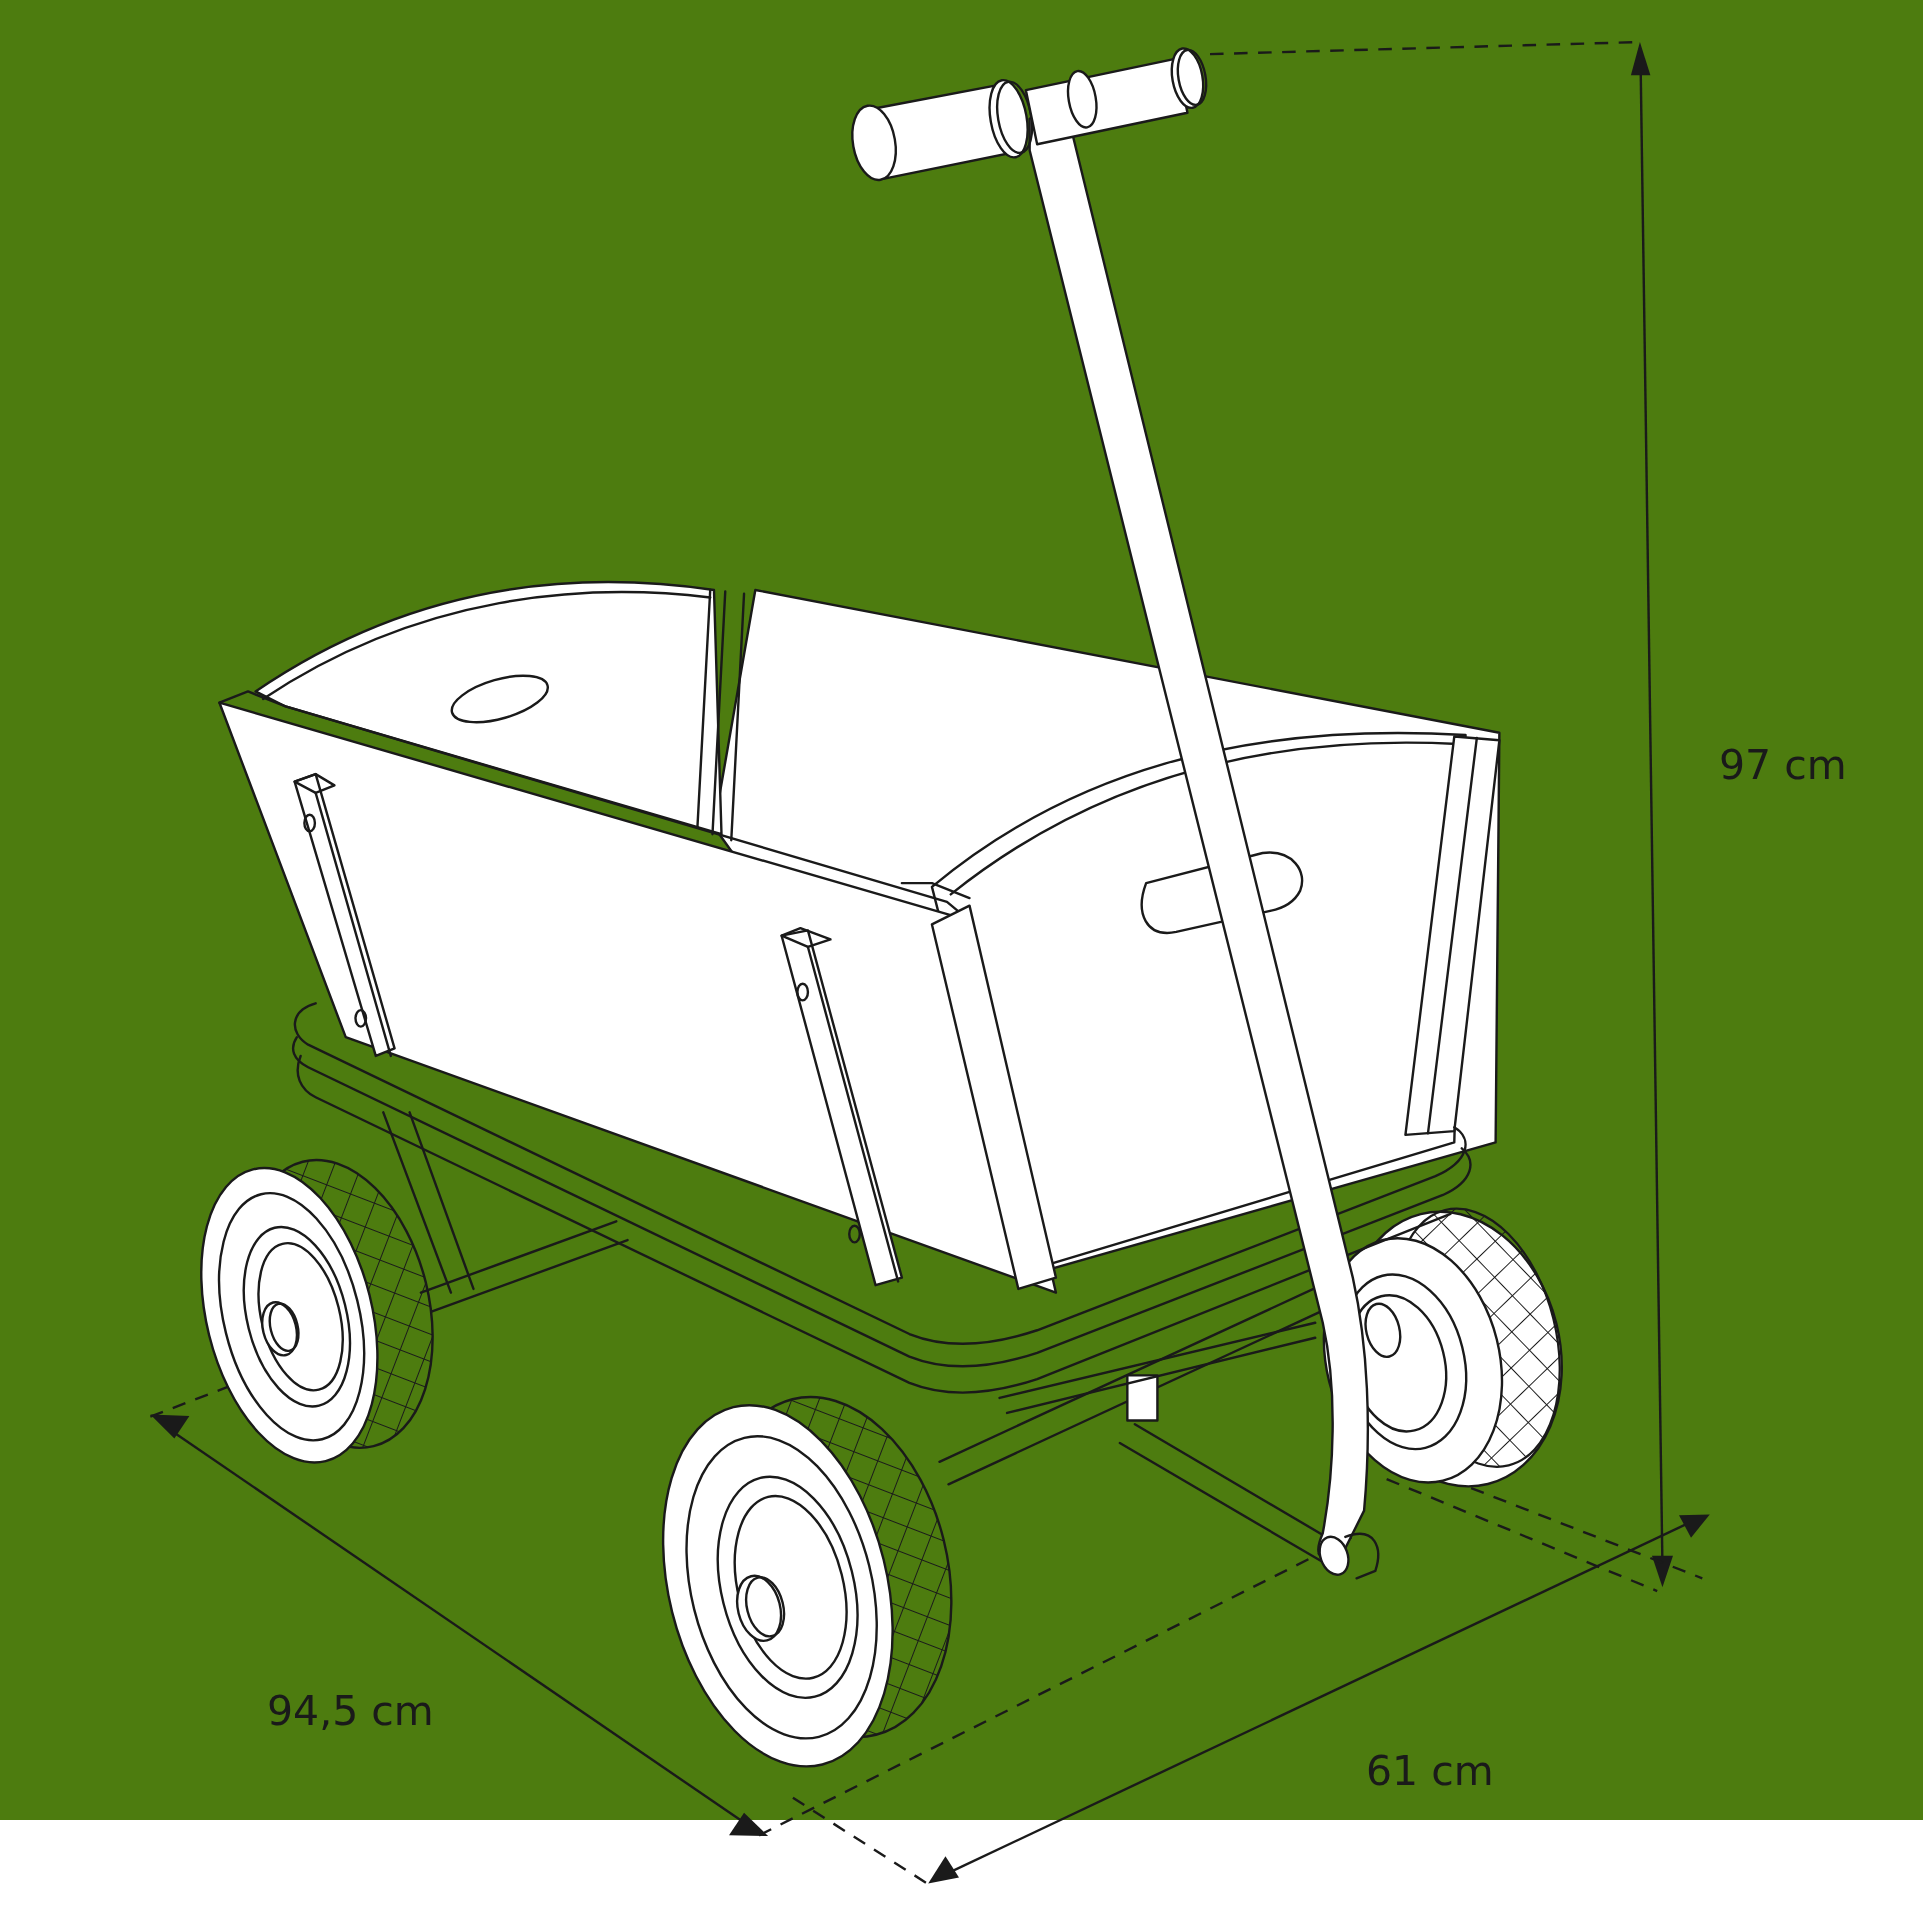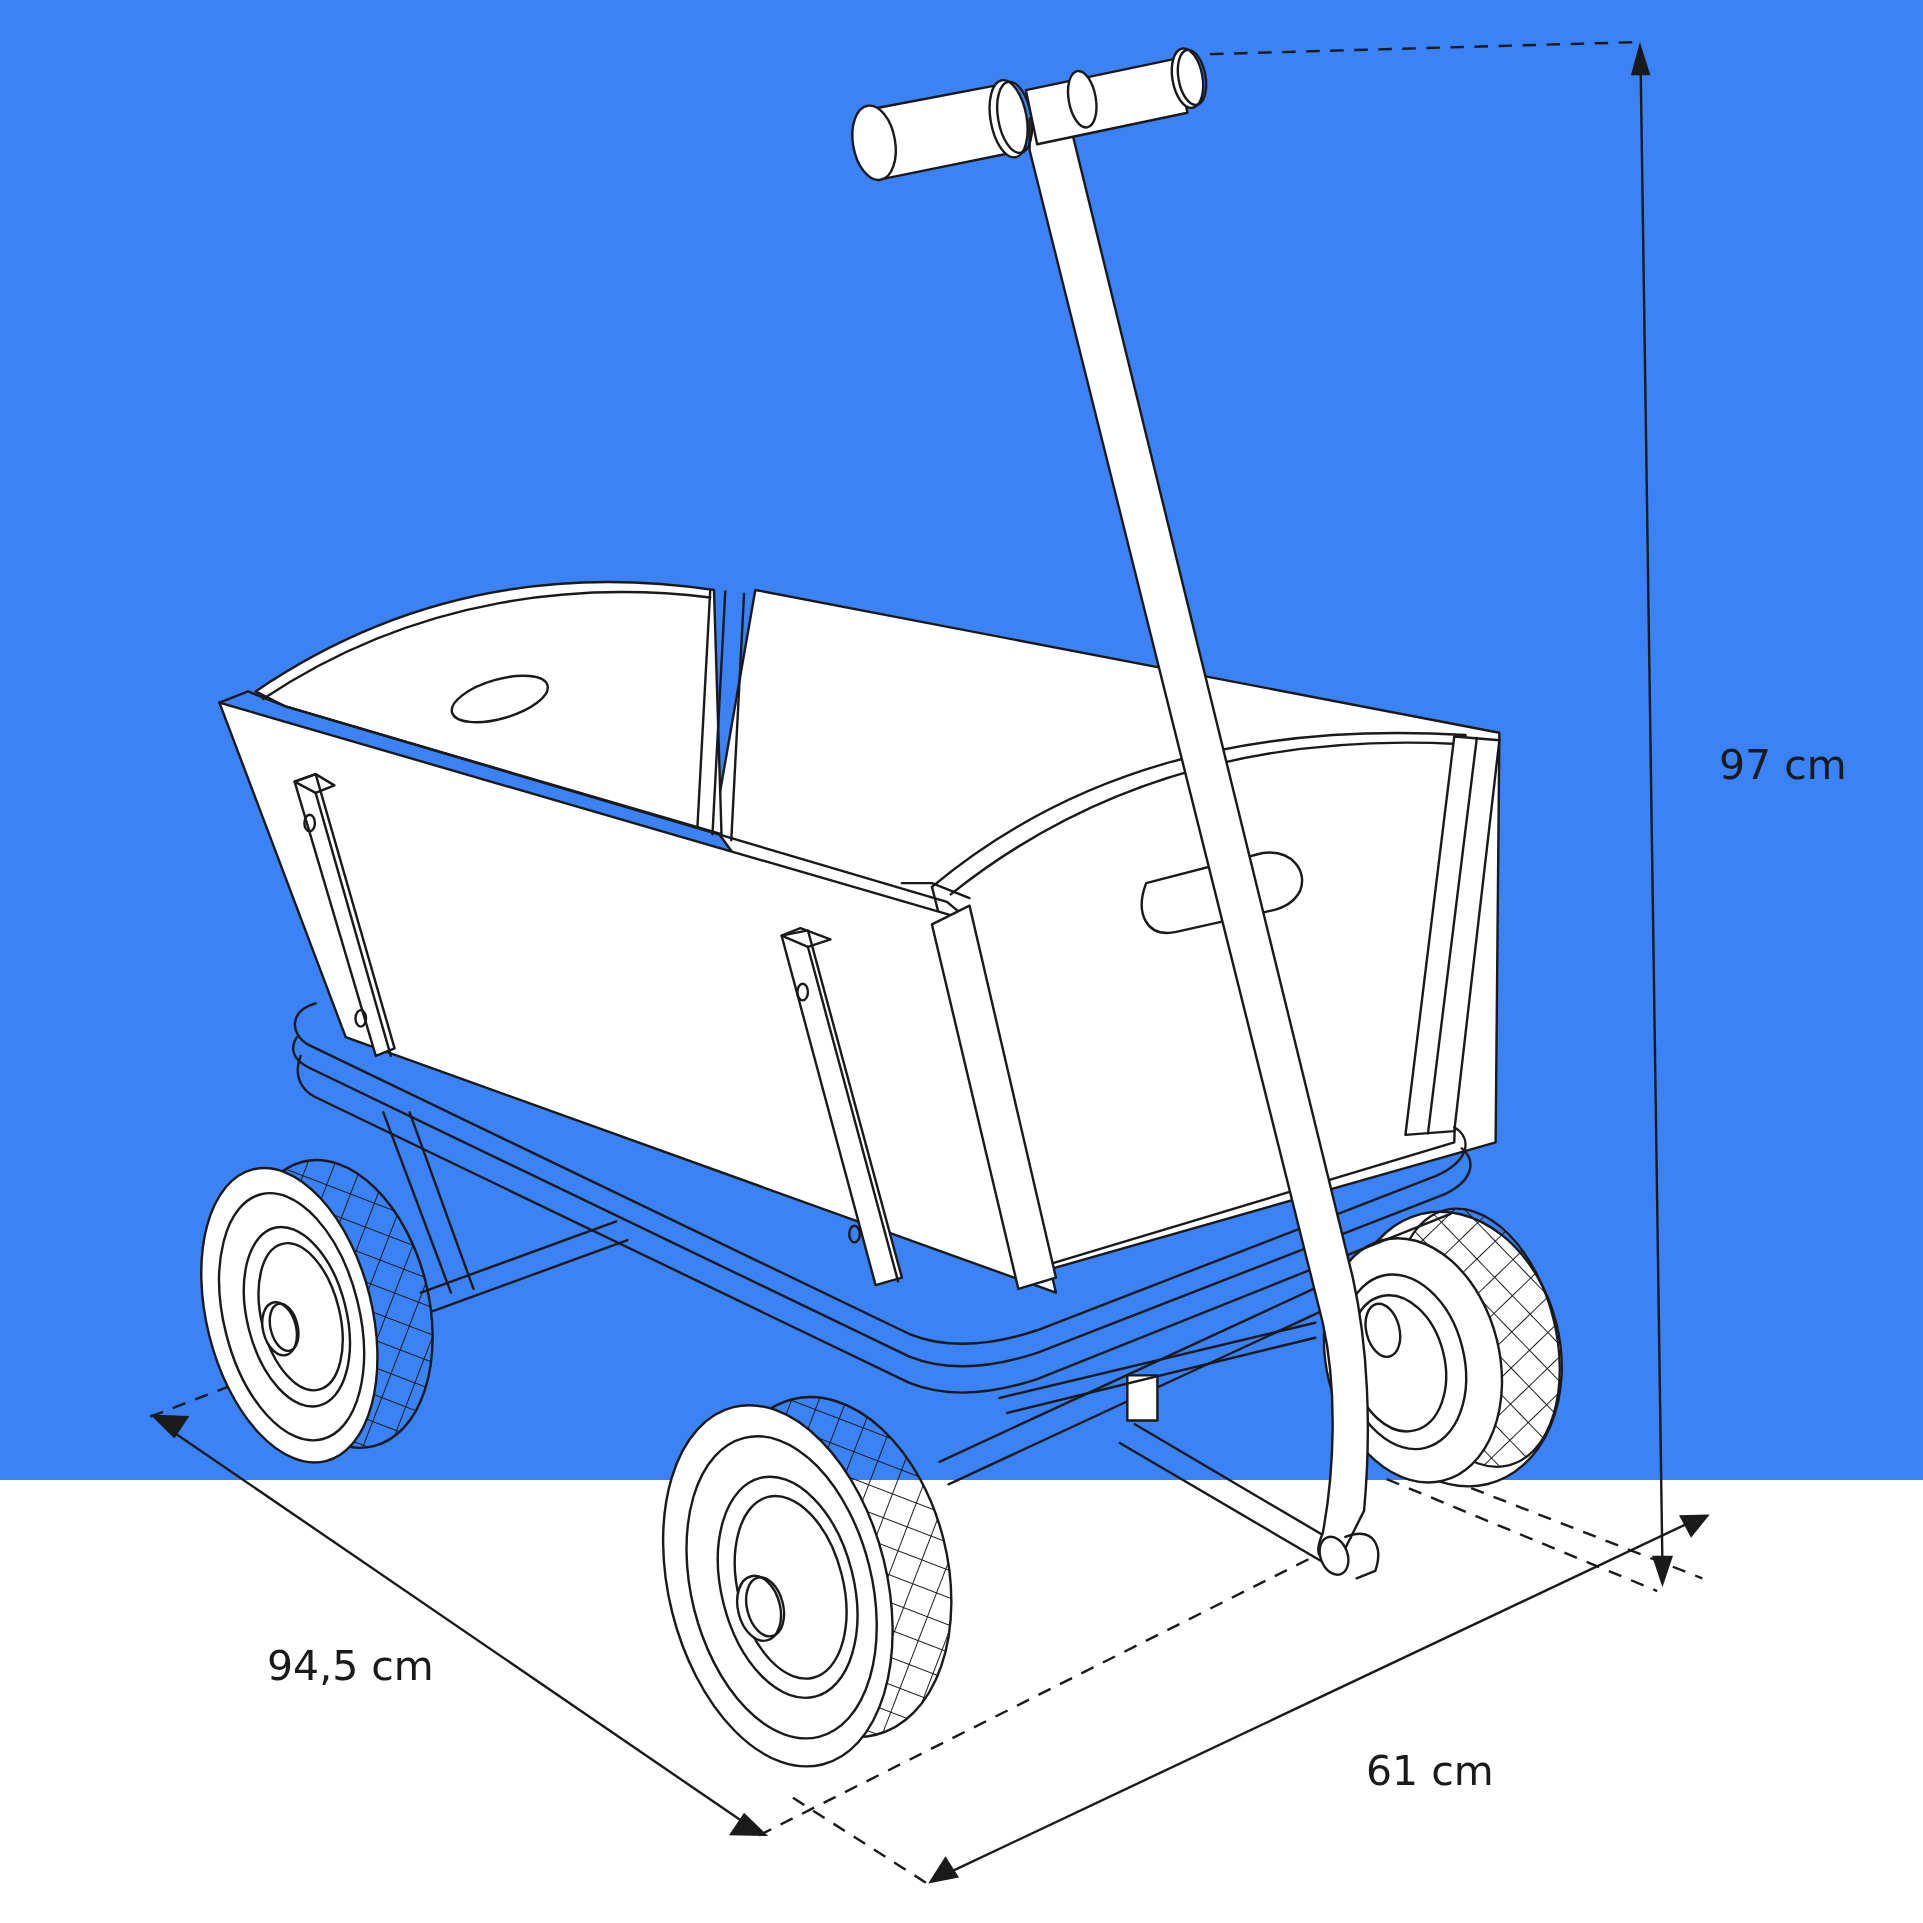--- a/index.html
+++ b/index.html
@@ -1,17 +1,17 @@
 <!DOCTYPE html>
 <html style="font-size:12px"><head>
 <meta charset="utf-8">
 <style>
   html, body { margin: 0; padding: 0; background: #ffffff; }
   body { width: 1924px; height: 1924px; overflow: hidden; }
-  #stage { position: relative; width: 1924px; height: 1480px; background: #3b82f6; }
+  #stage { position: relative; width: 1924px; height: 1820px; background: #4d7c0f; }
   #stage svg { position: absolute; left: 0; top: 0; }
   .ln { fill: none; stroke: #1a1a1a; stroke-width: 3.2; stroke-linejoin: round; stroke-linecap: round; }
   .lnw { fill: #ffffff; stroke: #1a1a1a; stroke-width: 3.2; stroke-linejoin: round; stroke-linecap: round; }
   .dash { fill: none; stroke: #1a1a1a; stroke-width: 3.2; stroke-dasharray: 18 14; }
   .dim { fill: none; stroke: #1a1a1a; stroke-width: 3.2; }
   .arrow { fill: #1a1a1a; stroke: none; }
   .label {
     position: absolute;
     font-family: "DejaVu Sans", sans-serif;
     font-size: 41px;
@@ -164,17 +164,17 @@
     <ellipse class="ln" cx="1350" cy="156" rx="22" ry="48" transform="rotate(-10 1350 156)"></ellipse>
 
     <path class="lnw" d="M1365 120 L1565 78 L1580 150 L1380 192 Z"></path>
     <ellipse class="lnw" cx="1440" cy="132" rx="18" ry="38" transform="rotate(-10 1440 132)"></ellipse>
     <ellipse class="lnw" cx="1580" cy="104" rx="20" ry="40" transform="rotate(-10 1580 104)"></ellipse>
     <ellipse class="ln" cx="1586" cy="103" rx="18" ry="37" transform="rotate(-10 1586 103)"></ellipse>
   </g>
 </svg>
 
 <div class="label" style="left:1719px; top:745px;">97 cm</div>
-<div class="label" style="left:267px; top:1646px;">94,5 cm</div>
+<div class="label" style="left:267px; top:1691px;">94,5 cm</div>
 <div class="label" style="left:1366px; top:1751px;">61 cm</div>
 
 </div>
 
 
 </body></html>

